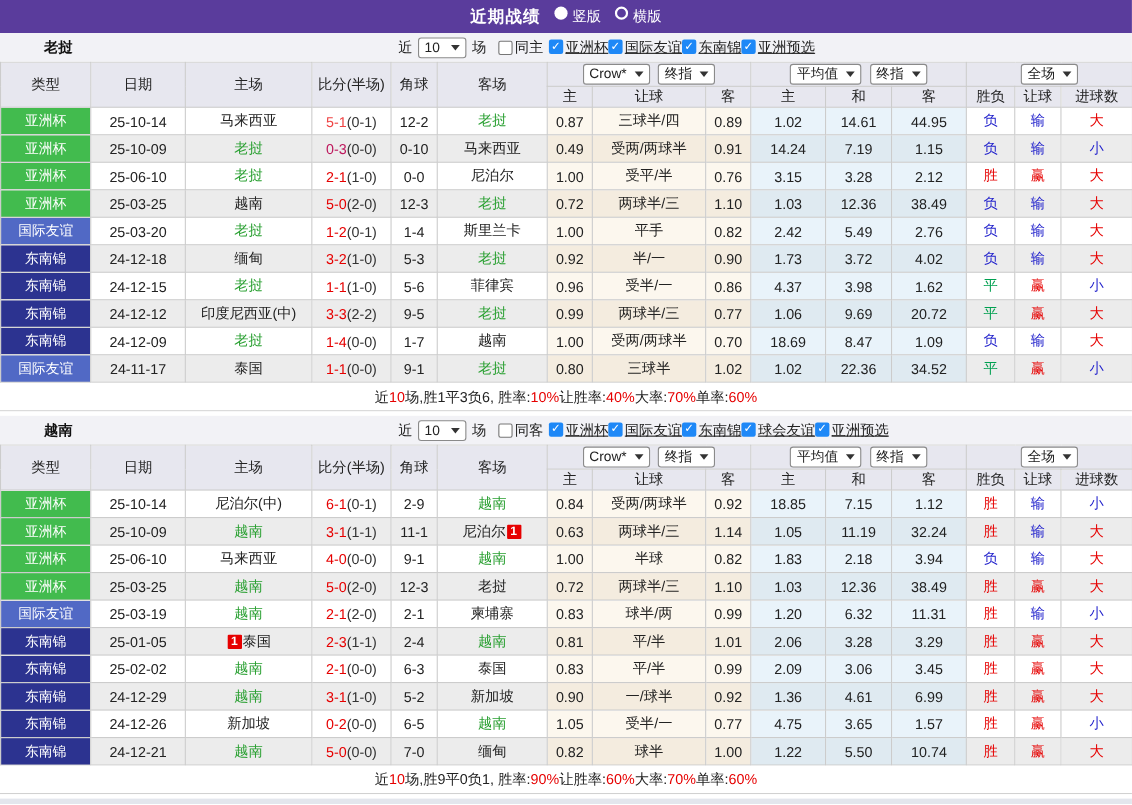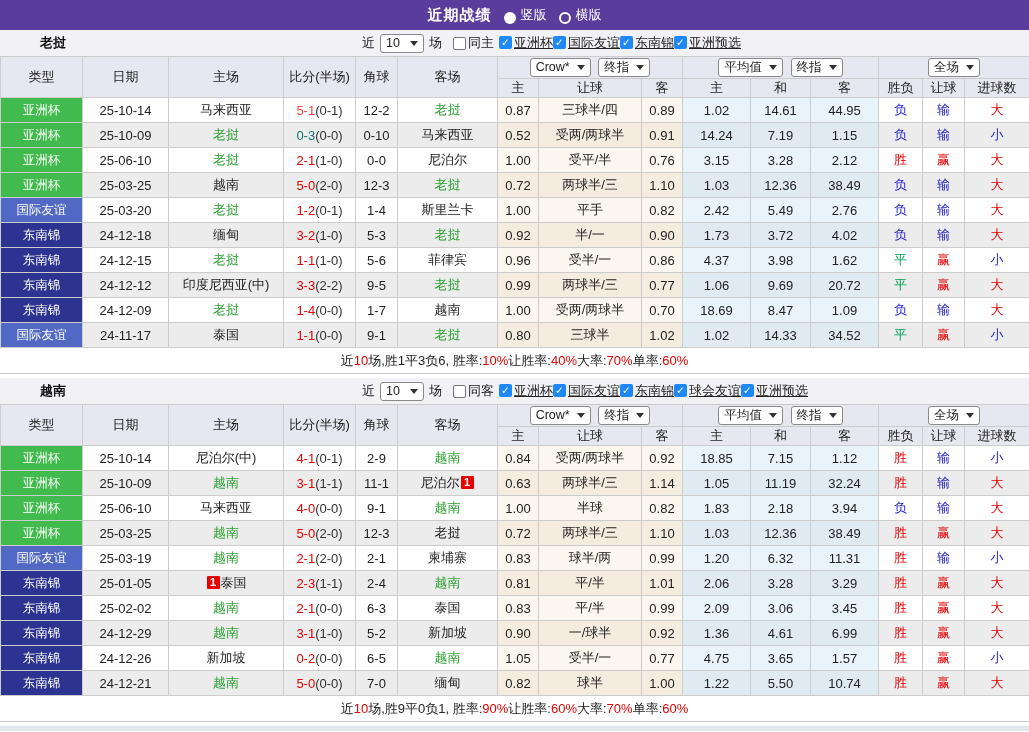--- a/index.html
+++ b/index.html
@@ -2,21 +2,21 @@
 <html><head>
 <meta charset="utf-8">
 <style>
   * { box-sizing: border-box; }
   html,body { margin:0; padding:0; background:#fff; }
   body { width:1029px; font-family:"Liberation Sans","DejaVu Sans",sans-serif; color:#222; }
 
   
   .titlebar { height:30px; background:#5a3c9c; display:flex; align-items:center; justify-content:center; gap:12px; color:#fff; }
   .titlebar .title { font-weight:bold; font-size:15px; letter-spacing:1px; }
-  .radio-item { display:inline-flex; align-items:flex-end; gap:5px; font-size:13px; cursor:pointer; }
+  .radio-item { display:inline-flex; align-items:flex-start; gap:5px; font-size:13px; cursor:pointer; }
   .radio { width:12px; height:12px; border-radius:50%; display:inline-block; }
   .radio.on  { background:#fff; }
   .radio.off { width:12px; height:12px; border:2.5px solid #fff; background:transparent; }
 
   
   .section-bar { height:26px; background:#f2f2f6; position:relative; display:flex; align-items:center; }
   .team-name { font-weight:bold; font-size:13px; margin-left:40px; color:#111; }
   .filterbar { position:absolute; left:360px; top:0; height:26px; display:flex; align-items:center; font-size:13px; white-space:nowrap; }
   .filterbar .flabel { margin:0 2px; }
   .select { display:inline-flex; align-items:center; justify-content:space-between; border:1px solid #8a8a8a; border-radius:3px; background:#fff; padding:0 5px; gap:7px; font-size:12.5px; height:19px; cursor:default; }
@@ -181,24 +181,24 @@
             <td class="avg">14.61</td>
             <td class="avg">44.95</td>
             <td style="color: rgb(34, 34, 204);">负</td>
             <td style="color: rgb(34, 34, 204);">输</td>
             <td style="color: rgb(230, 0, 0);">大</td>
           </tr>
           <tr>
             <td class="type-badge" style="background: rgb(66, 187, 78);">亚洲杯</td>
             <td>25-10-09</td>
             <td><span style="color: rgb(42, 160, 50);">老挝</span></td>
-            <td><span class="score-main" style="color: #0f766e;">0-3</span><span class="score-half">(0-0)</span></td>
+            <td><span class="score-main" style="color: #be185d;">0-3</span><span class="score-half">(0-0)</span></td>
             <td>0-10</td>
             <td><span>马来西亚</span></td>
-            <td class="crow">0.52</td>
+            <td class="crow">0.49</td>
             <td class="crow">受两/两球半</td>
             <td class="crow">0.91</td>
             <td class="avg">14.24</td>
             <td class="avg">7.19</td>
             <td class="avg">1.15</td>
             <td style="color: rgb(34, 34, 204);">负</td>
             <td style="color: rgb(34, 34, 204);">输</td>
             <td style="color: rgb(34, 34, 204);">小</td>
           </tr>
           <tr>
@@ -324,21 +324,21 @@
             <td class="type-badge" style="background: rgb(81, 105, 197);">国际友谊</td>
             <td>24-11-17</td>
             <td><span>泰国</span></td>
             <td><span class="score-main" style="color: rgb(230, 0, 0);">1-1</span><span class="score-half">(0-0)</span></td>
             <td>9-1</td>
             <td><span style="color: rgb(42, 160, 50);">老挝</span></td>
             <td class="crow">0.80</td>
             <td class="crow">三球半</td>
             <td class="crow">1.02</td>
             <td class="avg">1.02</td>
-            <td class="avg">14.33</td>
+            <td class="avg">22.36</td>
             <td class="avg">34.52</td>
             <td style="color: rgb(0, 160, 80);">平</td>
             <td style="color: rgb(230, 0, 0);">赢</td>
             <td style="color: rgb(34, 34, 204);">小</td>
           </tr>
         </tbody>
     </table>
     <div class="summary">
         <span>近</span>
         <span style="color: rgb(230, 0, 0);">10</span>
@@ -449,21 +449,21 @@
           <th>胜负</th>
           <th>让球</th>
           <th>进球数</th>
         </tr>
       </thead>
       <tbody>
           <tr>
             <td class="type-badge" style="background: rgb(66, 187, 78);">亚洲杯</td>
             <td>25-10-14</td>
             <td><span>尼泊尔(中)</span></td>
-            <td><span class="score-main" style="color: rgb(230, 0, 0);">4-1</span><span class="score-half">(0-1)</span></td>
+            <td><span class="score-main" style="color: rgb(230, 0, 0);">6-1</span><span class="score-half">(0-1)</span></td>
             <td>2-9</td>
             <td><span style="color: rgb(42, 160, 50);">越南</span></td>
             <td class="crow">0.84</td>
             <td class="crow">受两/两球半</td>
             <td class="crow">0.92</td>
             <td class="avg">18.85</td>
             <td class="avg">7.15</td>
             <td class="avg">1.12</td>
             <td style="color: rgb(230, 0, 0);">胜</td>
             <td style="color: rgb(34, 34, 204);">输</td>

